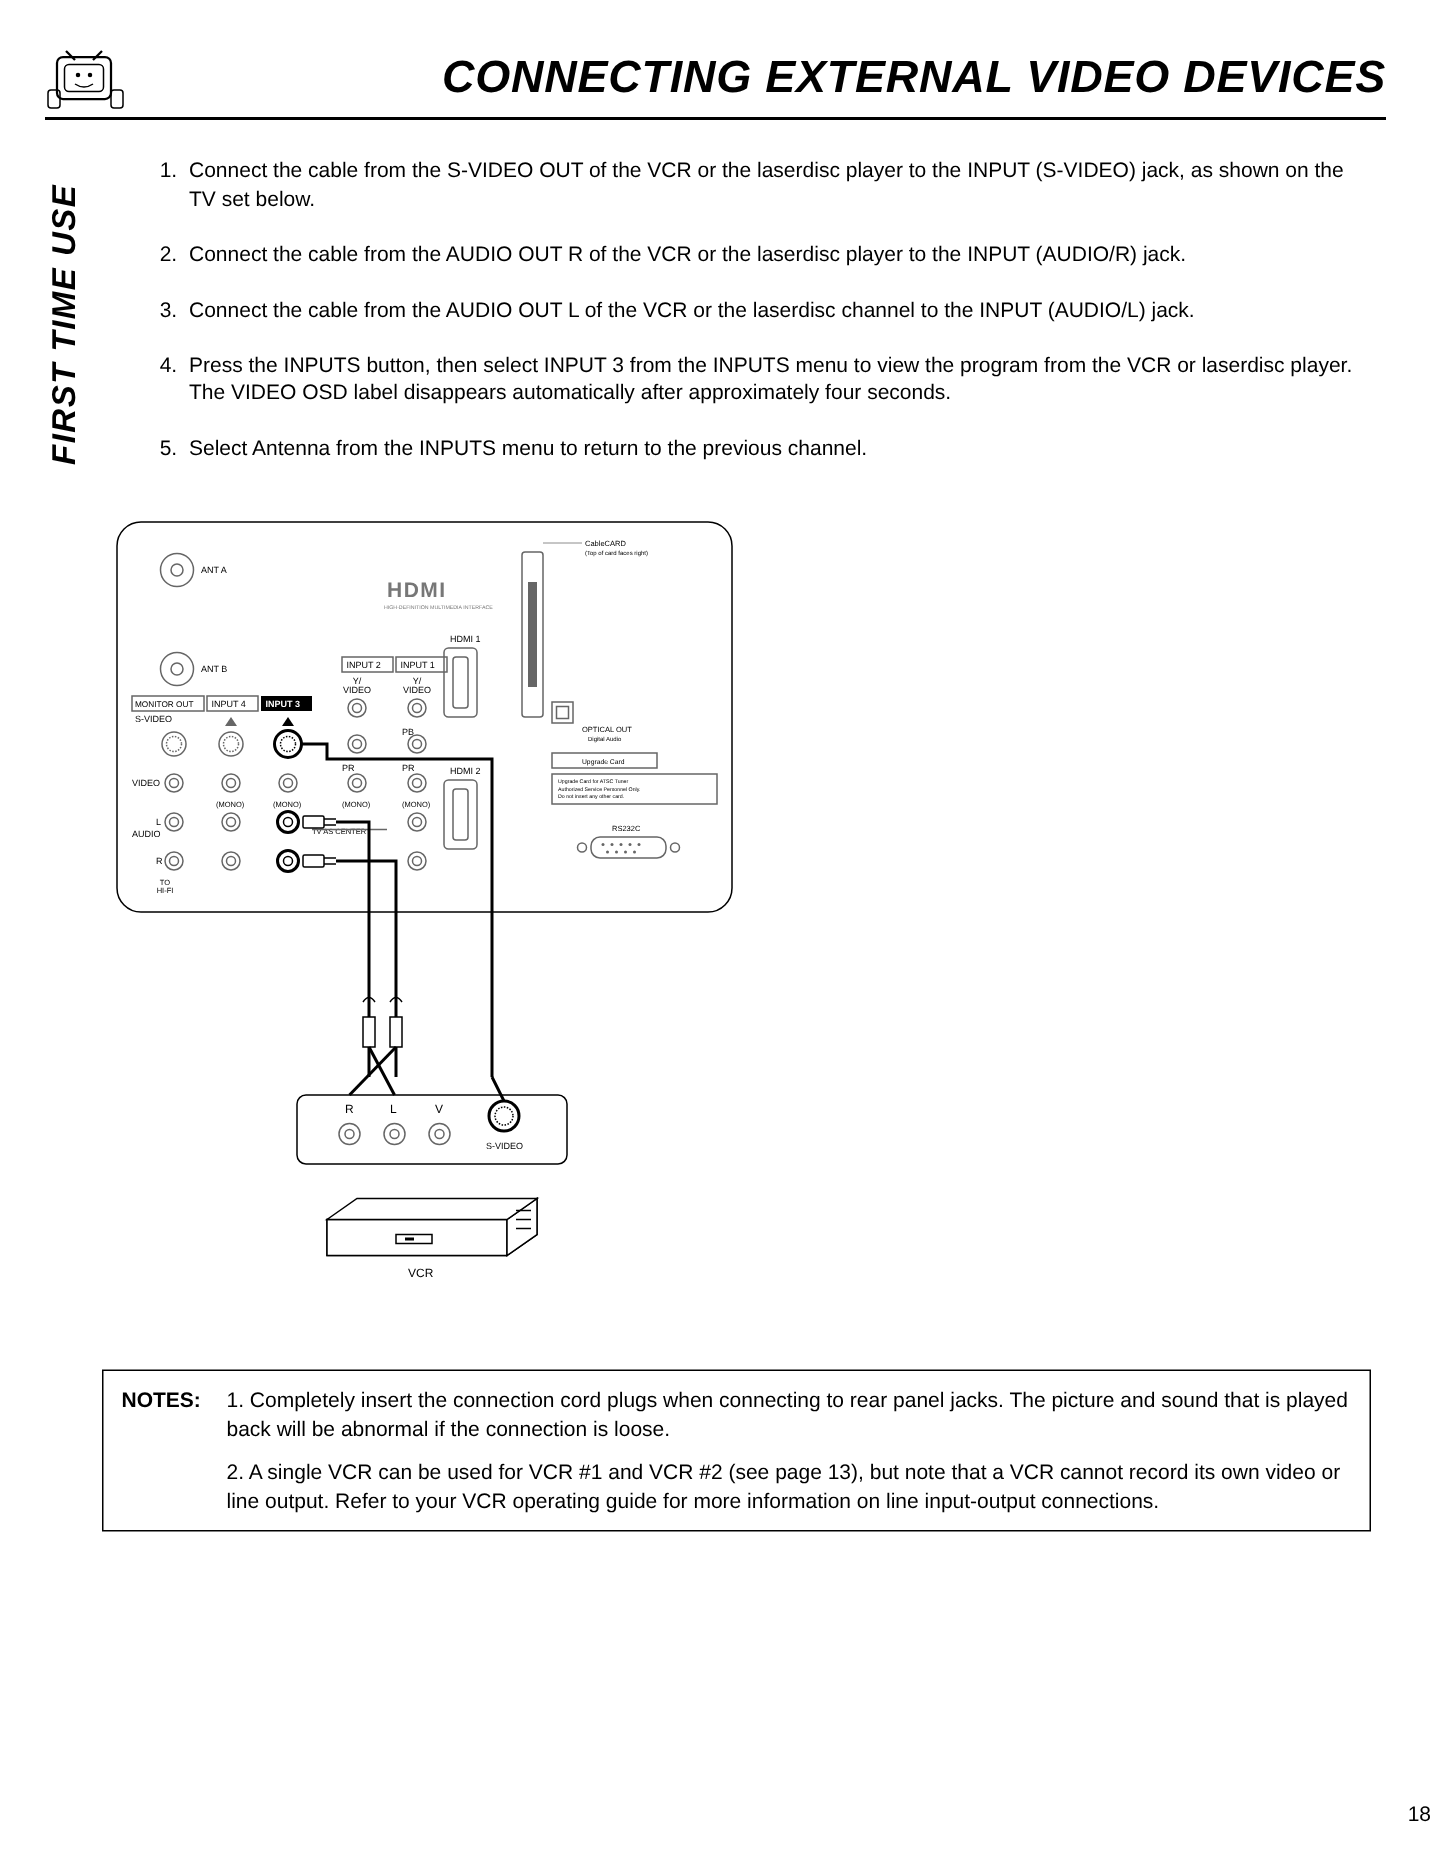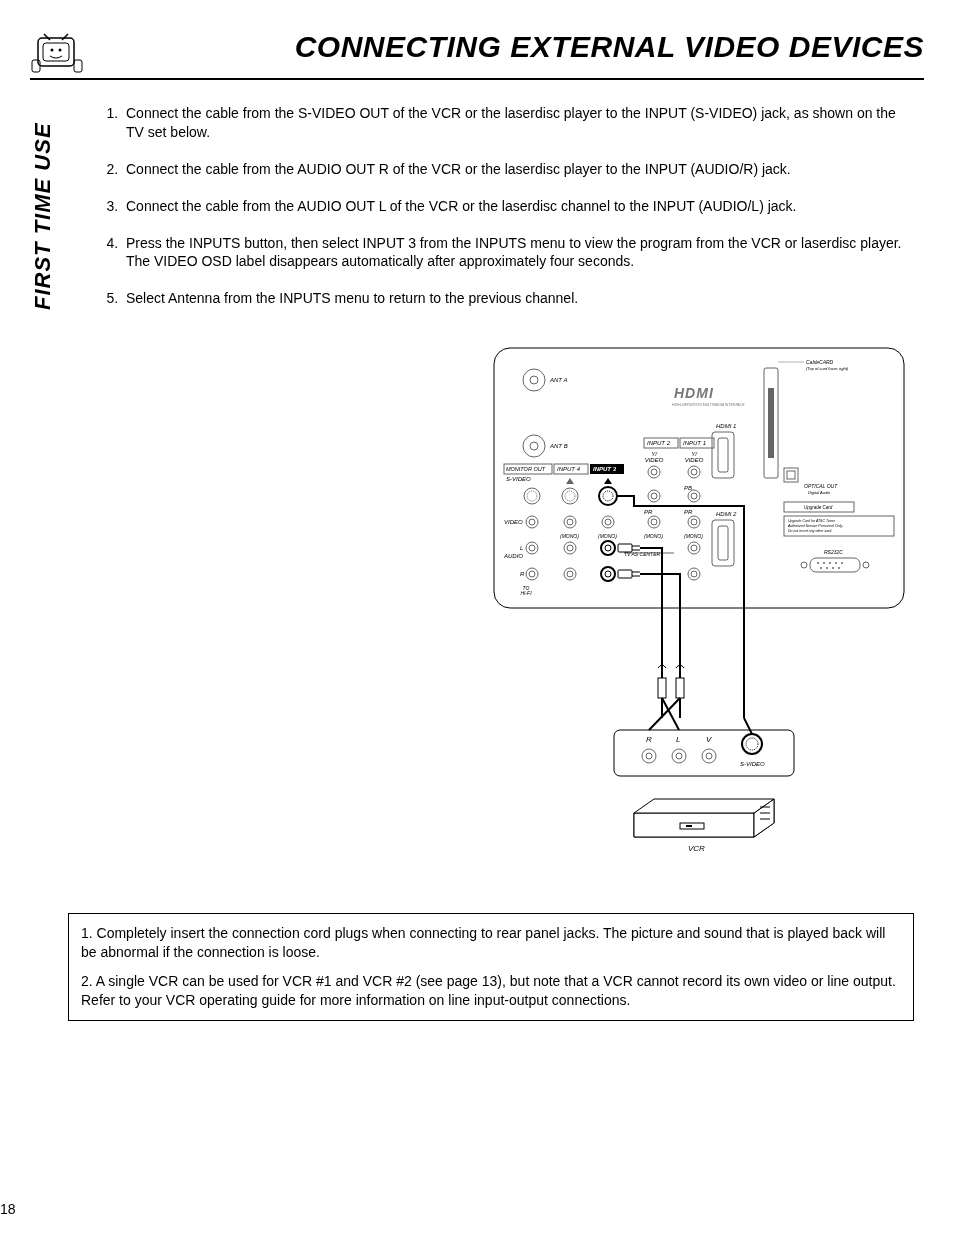--- a/index.html
+++ b/index.html
@@ -7,21 +7,21 @@
     width: 954px;
     height: 1235px;
     background: #fff;
     font-family: Arial, Helvetica, sans-serif;
     color: #000;
     position: relative;
     padding: 30px 30px 30px 30px;
   }
   .header {
     display: flex;
-    align-items: flex-start;
+    align-items: center;
     border-bottom: 2px solid #000;
     padding-bottom: 4px;
     margin-bottom: 24px;
   }
   .logo {
     flex: 0 0 auto;
     margin-right: 16px;
   }
   .logo svg { display:block; }
   .title {
@@ -58,23 +58,22 @@
   ol.steps {
     list-style: decimal;
     padding-left: 40px;
   }
   ol.steps li {
     margin-bottom: 18px;
     padding-left: 4px;
     margin-left: 14px;
   }
   .diagram-wrap {
-    text-align: right;
+    text-align: left;
     margin: 30px 0 40px 0;
-    font-style: italic;
   }
   .diagram-wrap svg { display:inline-block; }
 
   .notes-box {
     border: 1px solid #000;
     padding: 10px 12px;
     font-size: 14px;
     line-height: 1.35;
     display: flex;
   }
@@ -83,21 +82,21 @@
     flex: 0 0 70px;
   }
   .notes-body p { margin-bottom: 10px; }
   .notes-body p:last-child { margin-bottom: 0; }
 
   .page-num {
     position: absolute;
     bottom: 18px;
     left: 0;
     width: 100%;
-    text-align: left;
+    text-align: right;
     font-size: 14px;
   }
 
   
 </style>
 </head>
 <body>
 
 <div class="side-tab" style="top:310px;">FIRST TIME USE</div>
 
@@ -338,20 +337,21 @@
         <rect x="52" y="32" width="6" height="2" fill="#000"></rect>
         <line x1="126" y1="14" x2="136" y2="14" stroke="#000"></line>
         <line x1="126" y1="20" x2="136" y2="20" stroke="#000"></line>
         <line x1="126" y1="26" x2="136" y2="26" stroke="#000"></line>
         <text x="54" y="58" font-size="8">VCR</text>
       </g>
     </svg>
   </div>
 
   <div class="notes-box">
+    <div class="notes-label">NOTES:</div>
     <div class="notes-body">
       <p>1.   Completely insert the connection cord plugs when connecting to rear panel jacks.  The picture and sound that is played back will be abnormal if the connection is loose.</p>
       <p>2.   A single VCR can be used for VCR #1 and VCR #2 (see page 13), but note that a VCR cannot record its own video or line output.  Refer to your VCR operating guide for more information on line input-output connections.</p>
     </div>
   </div>
 </div>
 
 <div class="page-num">18</div>
 
 </body></html>

